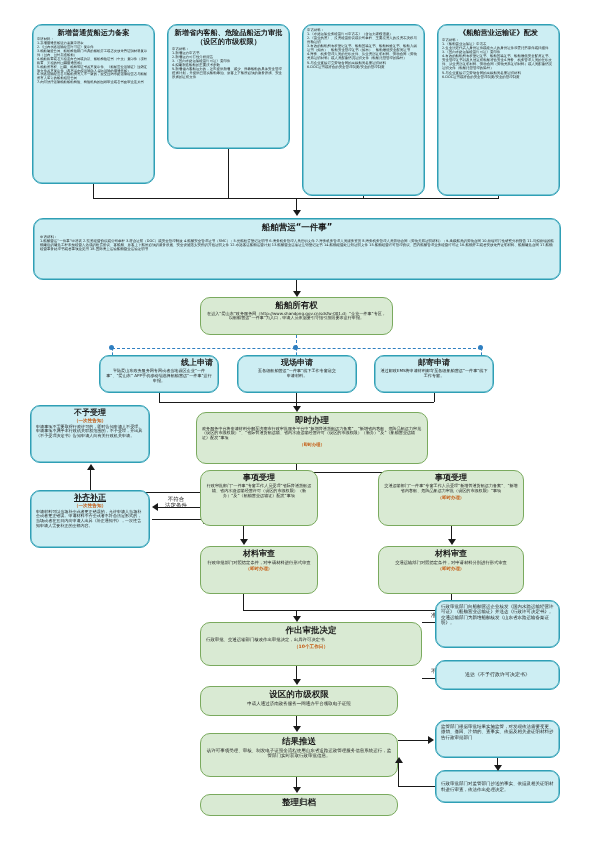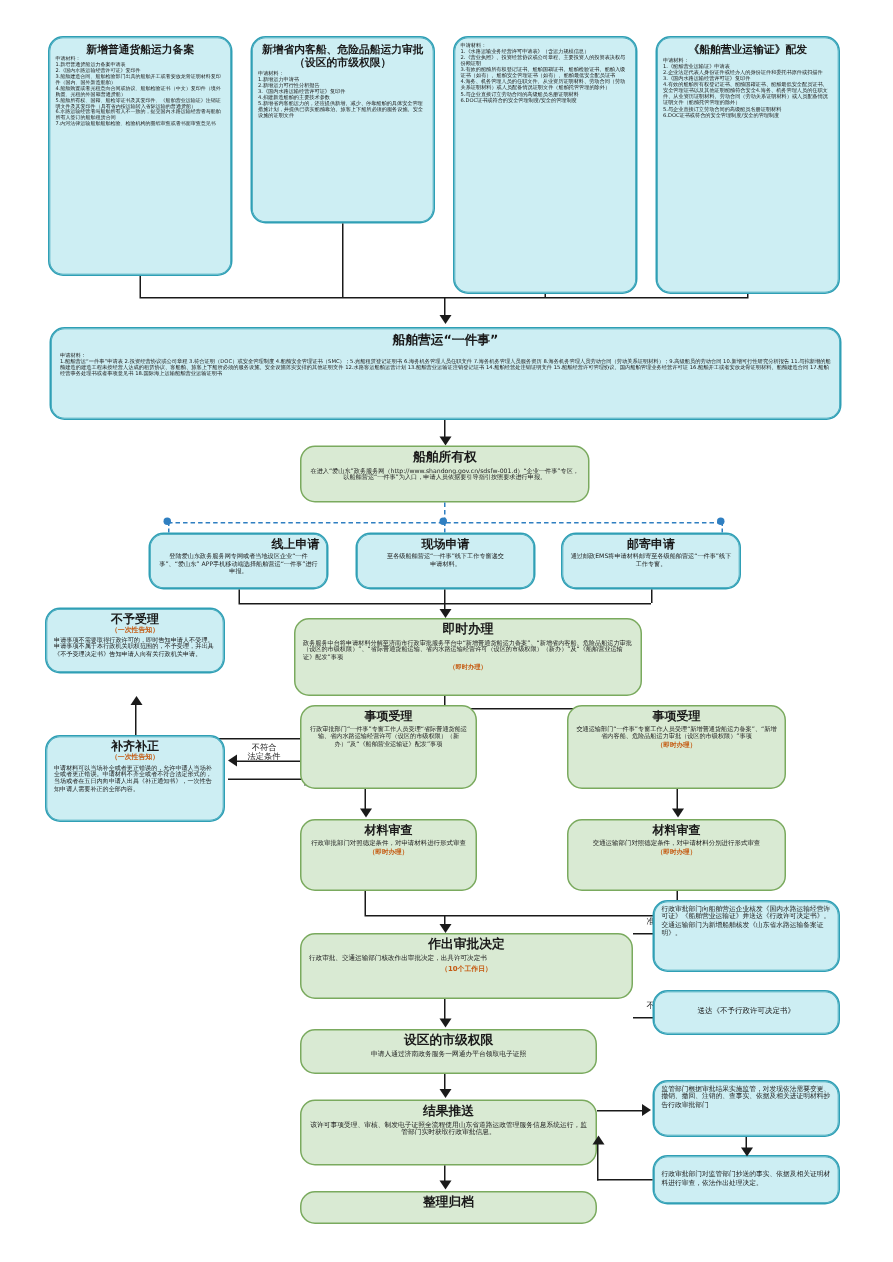--- a/index.html
+++ b/index.html
@@ -210,32 +210,32 @@
     <div class="note" style="font-size:4.2px;margin-top:1px;">（即时办理）</div>
   </div>
 
   <div class="ln v" style="left:296px;top:464px;height:8px;"></div>
   <div class="ln h" style="left:243px;top:472px;width:208px;"></div>
   <div class="ln v" style="left:243px;top:472px;height:6px;"></div>
   <div class="ln v" style="left:451px;top:472px;height:6px;"></div>
   <div class="arrow down" style="left:240px;top:477px;"></div>
   <div class="arrow down" style="left:448px;top:477px;"></div>
 
-  <div class="node blue" style="left:30px;top:405px;width:120px;height:44px;padding:2px 5px;">
+  <div class="node blue" style="left:30px;top:405px;width:120px;height:58px;padding:2px 5px;">
     <div class="ttl" style="font-size:8px;margin-bottom:0px;">不予受理</div>
     <div class="note" style="font-size:4.6px;margin-bottom:1px;">（一次性告知）</div>
     <div class="bdy" style="font-size:4.1px;">申请事项不需要取得行政许可的，即时告知申请人不受理。申请事项不属于本行政机关职权范围的，不予受理，并出具《不予受理决定书》告知申请人向有关行政机关申请。</div>
   </div>
 
   <div class="ln v" style="left:90px;top:470px;height:22px;"></div>
   <div class="ln h" style="left:90px;top:492px;width:114px;"></div>
   <div class="arrow up" style="left:87px;top:464px;"></div>
 
   <div class="node blue" style="left:30px;top:490px;width:120px;height:58px;padding:2px 5px;">
-    <div class="ttl" style="font-size:8px;margin-bottom:0px;">补齐补正</div>
+    <div class="ttl" style="font-size:8px;margin-bottom:0px;text-decoration:underline;">补齐补正</div>
     <div class="note" style="font-size:4.6px;margin-bottom:1px;">（一次性告知）</div>
     <div class="bdy" style="font-size:4.05px;">申请材料可以当场补全或者更正错误的，允许申请人当场补全或者更正错误。申请材料不齐全或者不符合法定形式的，当场或者在五日内向申请人出具《补正通知书》，一次性告知申请人需要补正的全部内容。</div>
   </div>
 
   <div class="edge-label" style="left:153px;top:496px;width:46px;white-space:pre-line;">不符合
 法定条件</div>
   <div class="ln h" style="left:158px;top:507px;width:50px;"></div>
   <div class="arrow left" style="left:152px;top:503px;"></div>
   <div class="ln h" style="left:152px;top:519px;width:56px;"></div>
   <div class="ln v" style="left:207px;top:507px;height:13px;"></div>

